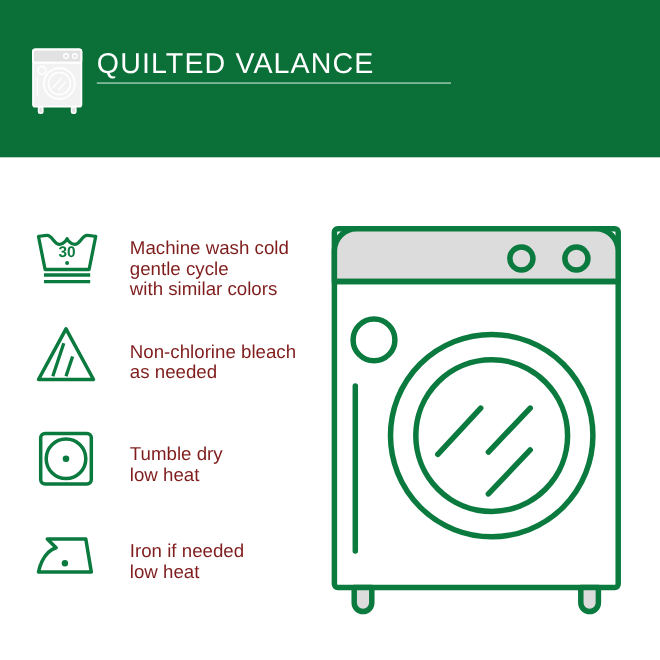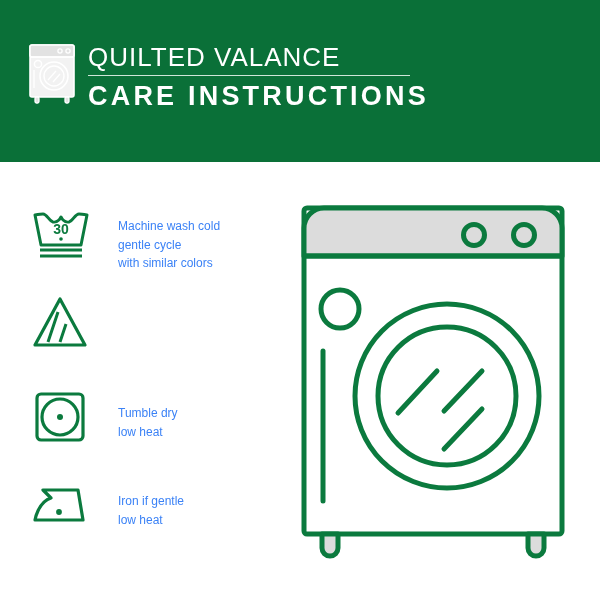--- a/index.html
+++ b/index.html
@@ -17,21 +17,21 @@
     background: #ffffff;
     overflow: hidden;
   }
 
   
   #header {
     position: absolute;
     left: 0;
     top: 0;
     width: 600px;
-    height: 162px;
+    height: 143px;
     background: #0a7038;
   }
   #header-logo {
     position: absolute;
     left: 26px;
     top: 42px;
     width: 52px;
     height: 62px;
   }
   #header-text {
@@ -82,23 +82,23 @@
     left: 31px;
     top: 0;
     width: 60px;
     height: 60px;
   }
   .care-text {
     position: absolute;
     left: 118px;
     top: -2px;
     width: 165px;
-    font-size: 12px;
+    font-size: 17px;
     line-height: 18.5px;
-    color: #3b82f6;
+    color: #7f1d1d;
     font-weight: 400;
   }
 
   
   #care-row-0 { top: 62px; }
   #care-row-1 { top: 150px; }
   #care-row-2 { top: 243px; }
   #care-row-3 { top: 333px; }
 
   #care-row-0 .care-text { top: 12px; }
@@ -145,21 +145,20 @@
         <line x1="8" y1="28" x2="8" y2="46" stroke="#ffffff" stroke-width="1.4"></line>
 
         <rect x="9" y="55" width="4" height="6" rx="1.5" fill="#e2e2e2" stroke="#ffffff" stroke-width="1.3"></rect>
         <rect x="39" y="55" width="4" height="6" rx="1.5" fill="#e2e2e2" stroke="#ffffff" stroke-width="1.3"></rect>
       </svg>
     </div>
 
     <div id="header-text">
       <div id="title-line1" class="nowrap">QUILTED VALANCE</div>
       <div id="title-divider"></div>
-      <div id="title-line2" class="nowrap">CARE INSTRUCTIONS</div>
     </div>
 
   </div>
 
   <div id="care-list">
 
     <div class="care-row" id="care-row-0">
       <div class="care-icon">
         <svg viewBox="0 0 60 60" width="60" height="60">
 
@@ -187,20 +186,24 @@
     </div>
 
     <div class="care-row" id="care-row-1">
       <div class="care-icon">
         <svg viewBox="0 0 60 60" width="60" height="60">
           <path d="M29 6 L 54 52 L 4 52 Z" fill="none" stroke="#0b7a3e" stroke-width="3.2" stroke-linejoin="round"></path>
           <line x1="27" y1="19" x2="17" y2="49" stroke="#0b7a3e" stroke-width="3"></line>
           <line x1="35" y1="31" x2="29" y2="49" stroke="#0b7a3e" stroke-width="3"></line>
         </svg>
       </div>
+      <div class="care-text">
+        <div>Non-chlorine bleach</div>
+        <div>as needed</div>
+      </div>
     </div>
 
     <div class="care-row" id="care-row-2">
       <div class="care-icon">
         <svg viewBox="0 0 60 60" width="60" height="60">
           <rect x="6" y="8" width="46" height="46" rx="4" ry="4" fill="none" stroke="#0b7a3e" stroke-width="3.2"></rect>
           <circle cx="29" cy="31" r="18" fill="none" stroke="#0b7a3e" stroke-width="3.2"></circle>
           <circle cx="29" cy="31" r="3" fill="#0b7a3e"></circle>
         </svg>
       </div>
@@ -212,21 +215,21 @@
 
     <div class="care-row" id="care-row-3">
       <div class="care-icon">
         <svg viewBox="0 0 60 60" width="60" height="60">
           <path d="M12 14 L 47 14 L 52 44 L 4 44
                    C 4 44 7 26 20 22 Z" fill="none" stroke="#0b7a3e" stroke-width="3.2" stroke-linejoin="round" stroke-linecap="round"></path>
           <circle cx="28" cy="36" r="2.9" fill="#0b7a3e"></circle>
         </svg>
       </div>
       <div class="care-text">
-        <div>Iron if gentle</div>
+        <div>Iron if needed</div>
         <div>low heat</div>
       </div>
     </div>
 
   </div>
 
   <div id="machine">
     <svg viewBox="0 0 285 370" width="285" height="370">
 
       <rect x="12" y="12" width="258" height="326" rx="3" ry="3" fill="#ffffff" stroke="#0b7a3e" stroke-width="5"></rect>

